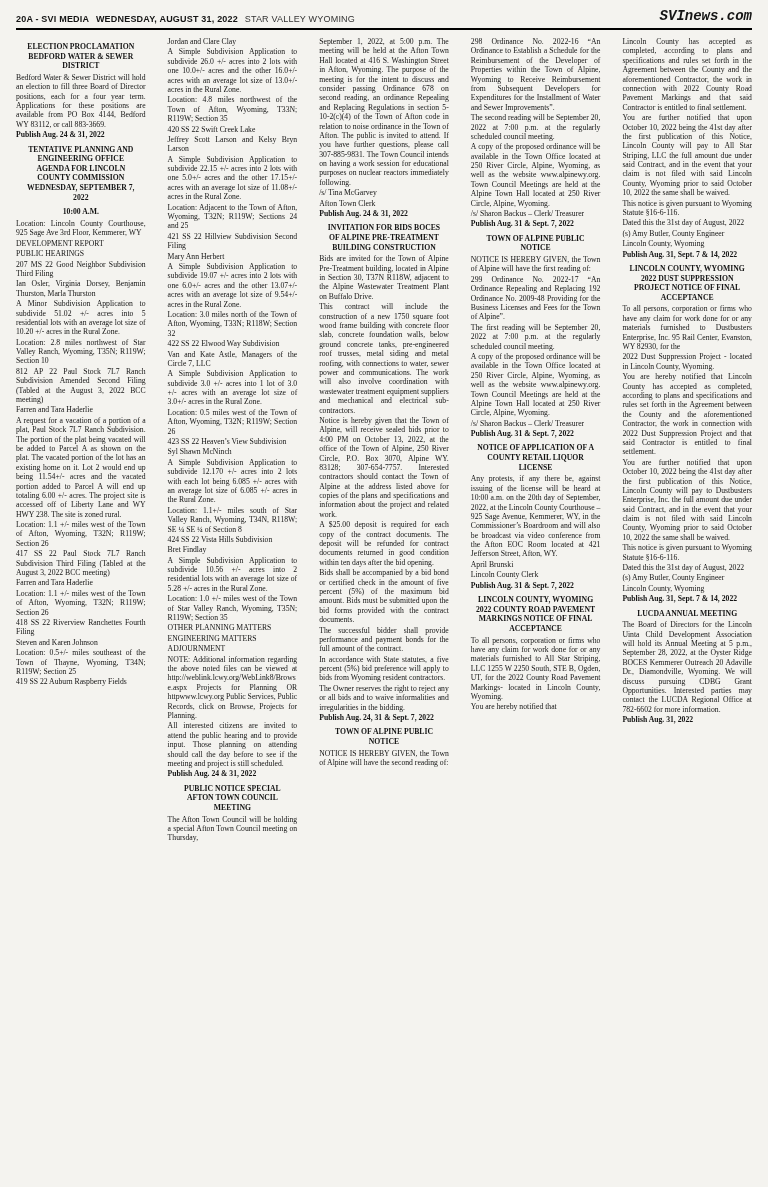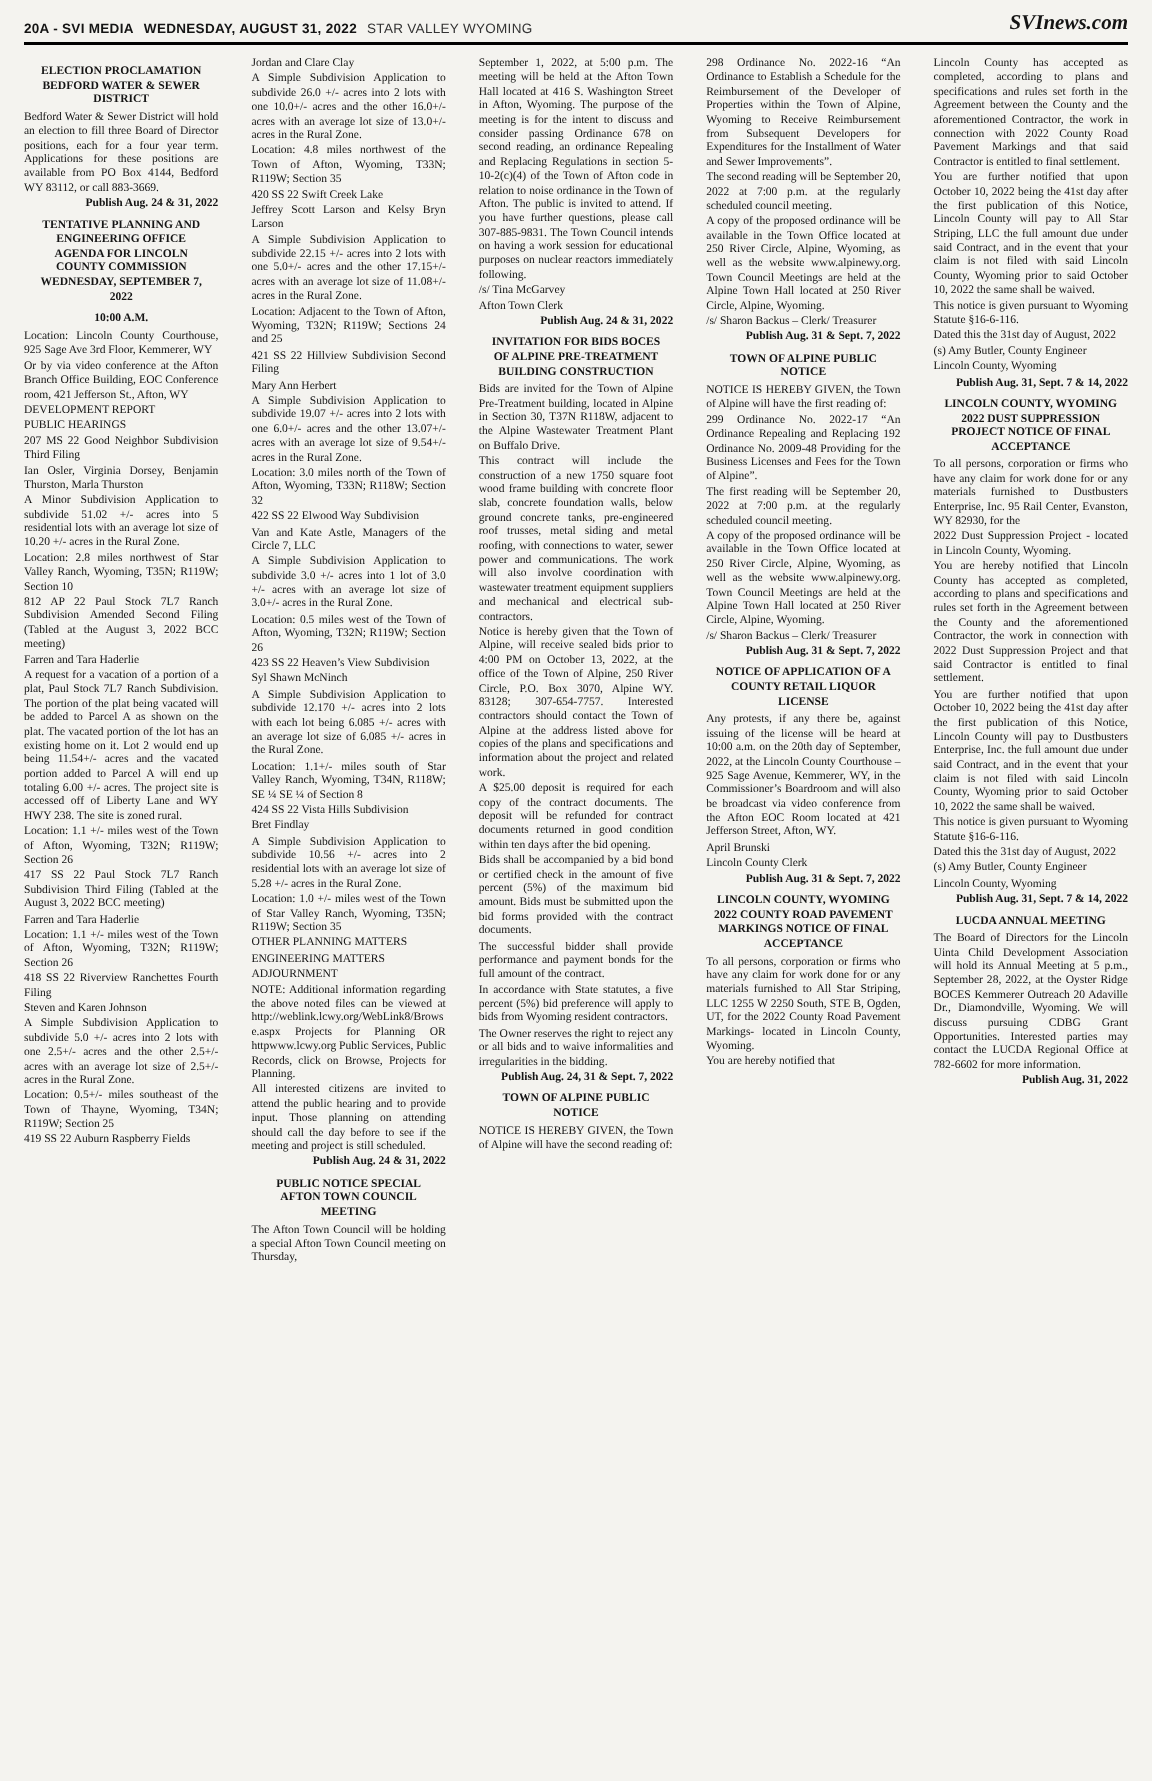--- a/index.html
+++ b/index.html
@@ -12,40 +12,40 @@
   .masthead{
     display:flex;align-items:flex-end;justify-content:space-between;
     font-family:"Liberation Sans", sans-serif;
     border-bottom:2px solid #000;padding-bottom:4px;margin-bottom:7px;
   }
   .mh-left{font-size:9px;letter-spacing:.2px;white-space:nowrap;}
   .mh-left .pg{font-weight:bold;}
   .mh-left .date{font-weight:bold;margin-left:4px;}
   .mh-left .loc{margin-left:4px;color:#333;}
   .mh-site{
-    font-family:Liberation Serif, serif;
+    font-family:Liberation Mono, monospace;
     font-weight:bold;font-style:italic;font-size:14px;margin-left:28px;
   }
   .paper{
     display:flex;gap:22px;align-items:flex-start;
   }
   .col{
     flex:1 1 0;min-width:0;
     font-size:7.7px;line-height:1.22;
     text-align:justify;
     hyphens:auto;-webkit-hyphens:auto;
     word-break:break-word;
   }
   .blk{margin:0 0 1px;}
   .blk.h{
     font-weight:bold;text-align:center;
     margin:5px 5px 2px;line-height:1.25;
   }
   .blk.pub{
-    font-weight:bold;text-align:right;margin:1px 0 3px;
+    font-weight:bold;text-align:left;margin:1px 0 3px;
   }
 </style>
 </head>
 <body>
 
 <header class="masthead">
   <div class="mh-left">
     <span class="pg">20A - SVI MEDIA</span>
     <span class="date">WEDNESDAY, AUGUST 31, 2022</span>
     <span class="loc">STAR VALLEY WYOMING</span>
@@ -54,37 +54,35 @@
 </header>
 
 <main class="paper">
   <section class="col">
       <div class="blk h">ELECTION PROCLAMATION BEDFORD WATER &amp; SEWER DISTRICT</div>
       <div class="blk p">Bedford Water &amp; Sewer District will hold an election to fill three Board of Director positions, each for a four year term. Applications for these positions are available from PO Box 4144, Bedford WY 83112, or call 883-3669.</div>
       <div class="blk pub">Publish Aug. 24 &amp; 31, 2022</div>
       <div class="blk h">TENTATIVE PLANNING AND ENGINEERING OFFICE AGENDA FOR LINCOLN COUNTY COMMISSION WEDNESDAY, SEPTEMBER 7, 2022</div>
       <div class="blk h">10:00 A.M.</div>
       <div class="blk p">Location: Lincoln County Courthouse, 925 Sage Ave 3rd Floor, Kemmerer, WY</div>
-      <div class="blk p">Or by via video conference at the Afton Branch Office Building, EOC Conference room, 421 Jefferson St., Afton, WY</div>
       <div class="blk p">DEVELOPMENT REPORT</div>
       <div class="blk p">PUBLIC HEARINGS</div>
       <div class="blk p">207 MS 22 Good Neighbor Subdivision Third Filing</div>
       <div class="blk p">Ian Osler, Virginia Dorsey, Benjamin Thurston, Marla Thurston</div>
       <div class="blk p">A Minor Subdivision Application to subdivide 51.02 +/- acres into 5 residential lots with an average lot size of 10.20 +/- acres in the Rural Zone.</div>
       <div class="blk p">Location: 2.8 miles northwest of Star Valley Ranch, Wyoming, T35N; R119W; Section 10</div>
       <div class="blk p">812 AP 22 Paul Stock 7L7 Ranch Subdivision Amended Second Filing (Tabled at the August 3, 2022 BCC meeting)</div>
       <div class="blk p">Farren and Tara Haderlie</div>
       <div class="blk p">A request for a vacation of a portion of a plat, Paul Stock 7L7 Ranch Subdivision. The portion of the plat being vacated will be added to Parcel A as shown on the plat. The vacated portion of the lot has an existing home on it. Lot 2 would end up being 11.54+/- acres and the vacated portion added to Parcel A will end up totaling 6.00 +/- acres. The project site is accessed off of Liberty Lane and WY HWY 238. The site is zoned rural.</div>
       <div class="blk p">Location: 1.1 +/- miles west of the Town of Afton, Wyoming, T32N; R119W; Section 26</div>
       <div class="blk p">417 SS 22 Paul Stock 7L7 Ranch Subdivision Third Filing (Tabled at the August 3, 2022 BCC meeting)</div>
       <div class="blk p">Farren and Tara Haderlie</div>
       <div class="blk p">Location: 1.1 +/- miles west of the Town of Afton, Wyoming, T32N; R119W; Section 26</div>
       <div class="blk p">418 SS 22 Riverview Ranchettes Fourth Filing</div>
       <div class="blk p">Steven and Karen Johnson</div>
-      <div class="blk p">A Simple Subdivision Application to subdivide 5.0 +/- acres into 2 lots with one 2.5+/- acres and the other 2.5+/- acres with an average lot size of 2.5+/- acres in the Rural Zone.</div>
       <div class="blk p">Location: 0.5+/- miles southeast of the Town of Thayne, Wyoming, T34N; R119W; Section 25</div>
       <div class="blk p">419 SS 22 Auburn Raspberry Fields</div>
     </section>
   <section class="col">
       <div class="blk p">Jordan and Clare Clay</div>
       <div class="blk p">A Simple Subdivision Application to subdivide 26.0 +/- acres into 2 lots with one 10.0+/- acres and the other 16.0+/- acres with an average lot size of 13.0+/- acres in the Rural Zone.</div>
       <div class="blk p">Location: 4.8 miles northwest of the Town of Afton, Wyoming, T33N; R119W; Section 35</div>
       <div class="blk p">420 SS 22 Swift Creek Lake</div>
       <div class="blk p">Jeffrey Scott Larson and Kelsy Bryn Larson</div>
       <div class="blk p">A Simple Subdivision Application to subdivide 22.15 +/- acres into 2 lots with one 5.0+/- acres and the other 17.15+/- acres with an average lot size of 11.08+/- acres in the Rural Zone.</div>

